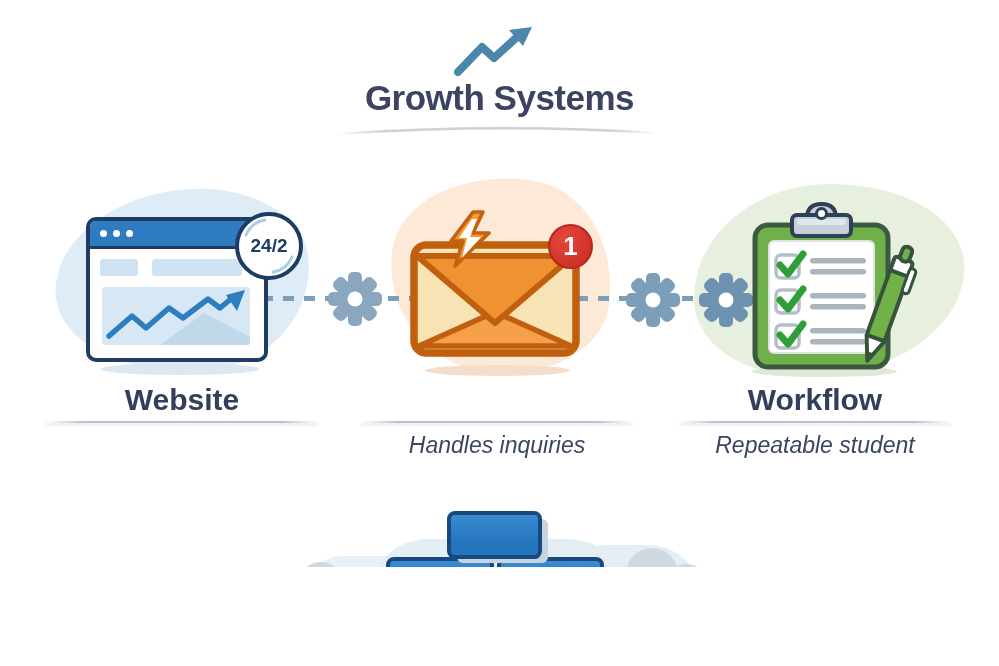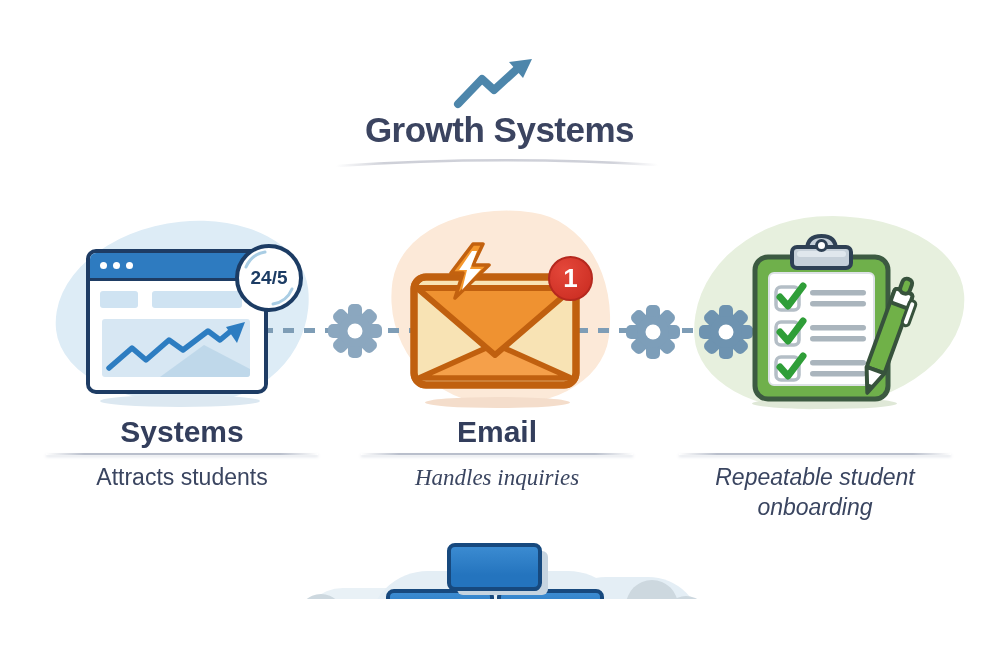--- a/index.html
+++ b/index.html
@@ -1,19 +1,19 @@
 <!DOCTYPE html>
 <html><head>
 <meta charset="utf-8">
 <style>
   * { margin:0; padding:0; box-sizing:border-box; }
   html,body { background:#fff; }
   .canvas{
     position:relative; width:999px; height:567px; background:#ffffff;
-    overflow:hidden; font-family:"Liberation Sans", sans-serif;margin-top:32px;
+    overflow:hidden; font-family:"Liberation Sans", sans-serif;
   }
   .abs{ position:absolute; }
 
   
   .trend-arrow{ left:452px; top:26px; width:90px; height:52px; }
   .page-title{
     left:0; top:78px; width:999px; text-align:center;
     font-size:35px; font-weight:700; color:#3b4460; letter-spacing:-0.5px;
   }
   .title-arc{ left:332px; top:121px; width:330px; height:18px; }
@@ -91,21 +91,21 @@
   .label-divider{
     top:421px; width:272px; height:2px; z-index:6;
     background:linear-gradient(90deg, rgba(185,191,204,0), #b9bfcc 14%, #b9bfcc 86%, rgba(185,191,204,0));
     box-shadow:0 2px 3px rgba(160,170,190,.35);
   }
   .divider-website{ left:46px; } .divider-email{ left:361px; } .divider-workflow{ left:679px; }
   .col-desc{
     width:320px; text-align:center; top:431px; z-index:6;
     font-size:23px; line-height:1.3; color:#3a4560; font-style:italic;
   }
-  .desc-website{ left:22px; } .desc-email{ left:337px;font-family:Liberation Serif, serif; } .desc-workflow{ left:655px; }
+  .desc-website{ left:22px; } .desc-email{ left:337px; } .desc-workflow{ left:655px; }
   .desc-website .line1{ font-style:normal; }
 
   
   .hill{ background:#e4eef5; z-index:1; }
   .hill-center{ left:368px; top:539px; width:260px; height:60px; border-radius:130px 130px 0 0; }
   .hill-right{ left:552px; top:545px; width:150px; height:54px; border-radius:75px 75px 0 0; }
   .hill-left{ left:300px; top:556px; width:130px; height:43px; border-radius:65px 65px 0 0; background:#e9f1f6; }
   .cloud{ overflow:hidden; z-index:2; }
   .cloud-left{ left:278px; top:560px; width:112px; height:38px; }
   .cloud-right{ left:604px; top:548px; width:120px; height:50px; }
@@ -216,21 +216,21 @@
           <polygon points="143,3 124,8 135,24" fill="#2d7dc1"></polygon>
         </svg>
       </div>
     </div>
   </div>
   <div class="abs badge-247">
     <svg viewBox="0 0 68 68">
       <path d="M11,23 A25,25 0 0 1 30,8" fill="none" stroke="#a9cde4" stroke-width="3" stroke-linecap="round"></path>
       <path d="M57,45 A25,25 0 0 1 38,60" fill="none" stroke="#a9cde4" stroke-width="3" stroke-linecap="round"></path>
     </svg>
-    <span>24/5</span>
+    <span>24/2</span>
   </div>
 
   <svg class="abs envelope" viewBox="0 0 172 118">
     <rect x="5" y="5" width="162" height="108" rx="12" fill="#f8e3b4" stroke="#c0600f" stroke-width="7"></rect>
     <path d="M10,106 L86,72 L162,106 Z" fill="#f5a04a" stroke="#c0600f" stroke-width="5.5" stroke-linejoin="round"></path>
     <path d="M8,16 L86,83 L164,16 Z" fill="#ef9231" stroke="#c0600f" stroke-width="6" stroke-linejoin="round"></path>
     <rect x="5" y="5" width="162" height="108" rx="12" fill="none" stroke="#c0600f" stroke-width="7"></rect>
   </svg>
   <svg class="abs lightning" viewBox="0 0 52 58">
     <path d="M29,2 L7,31 L19,31 L11,56 L45,23 L29,23 L39,2 Z" fill="#f5982d" stroke="#c2610f" stroke-width="3.5" stroke-linejoin="round"></path>
@@ -273,35 +273,34 @@
     <g transform="translate(12,0) rotate(20 130 110)">
       <rect x="121" y="58" width="19" height="84" rx="3" fill="#70b148" stroke="#37523c" stroke-width="4"></rect>
       <rect x="121" y="58" width="19" height="15" rx="3" fill="#ffffff" stroke="#37523c" stroke-width="4"></rect>
       <rect x="125.5" y="45" width="10" height="15" rx="4.5" fill="#70b148" stroke="#37523c" stroke-width="4"></rect>
       <rect x="139" y="64" width="7" height="26" rx="3.5" fill="#ffffff" stroke="#37523c" stroke-width="3"></rect>
       <polygon points="121,142 140,142 130.5,166" fill="#ffffff" stroke="#37523c" stroke-width="4" stroke-linejoin="round"></polygon>
       <polygon points="127,157 134,157 130.5,166" fill="#37523c"></polygon>
     </g>
   </svg>
 
-  <h2 class="abs col-label label-website">Systems</h2>
-  <h2 class="abs col-label label-email">Email</h2>
+  <h2 class="abs col-label label-website">Website</h2>
+  <h2 class="abs col-label label-workflow">Workflow</h2>
 
   <div class="abs label-divider divider-website"></div>
   <div class="abs label-divider divider-email"></div>
   <div class="abs label-divider divider-workflow"></div>
 
   <p class="abs col-desc desc-website">
-    <span class="line1">Attracts students</span><br>
+    <br>
   </p>
   <p class="abs col-desc desc-email">
     <span class="line1">Handles inquiries</span><br>
   </p>
   <p class="abs col-desc desc-workflow">
     <span class="line1">Repeatable student</span><br>
-    <span class="line2">onboarding</span>
   </p>
 
   <div class="abs block block-left"></div>
   <div class="abs block block-right"></div>
   <div class="abs block block-top"></div>
 
 </div>
 
 </body></html>

